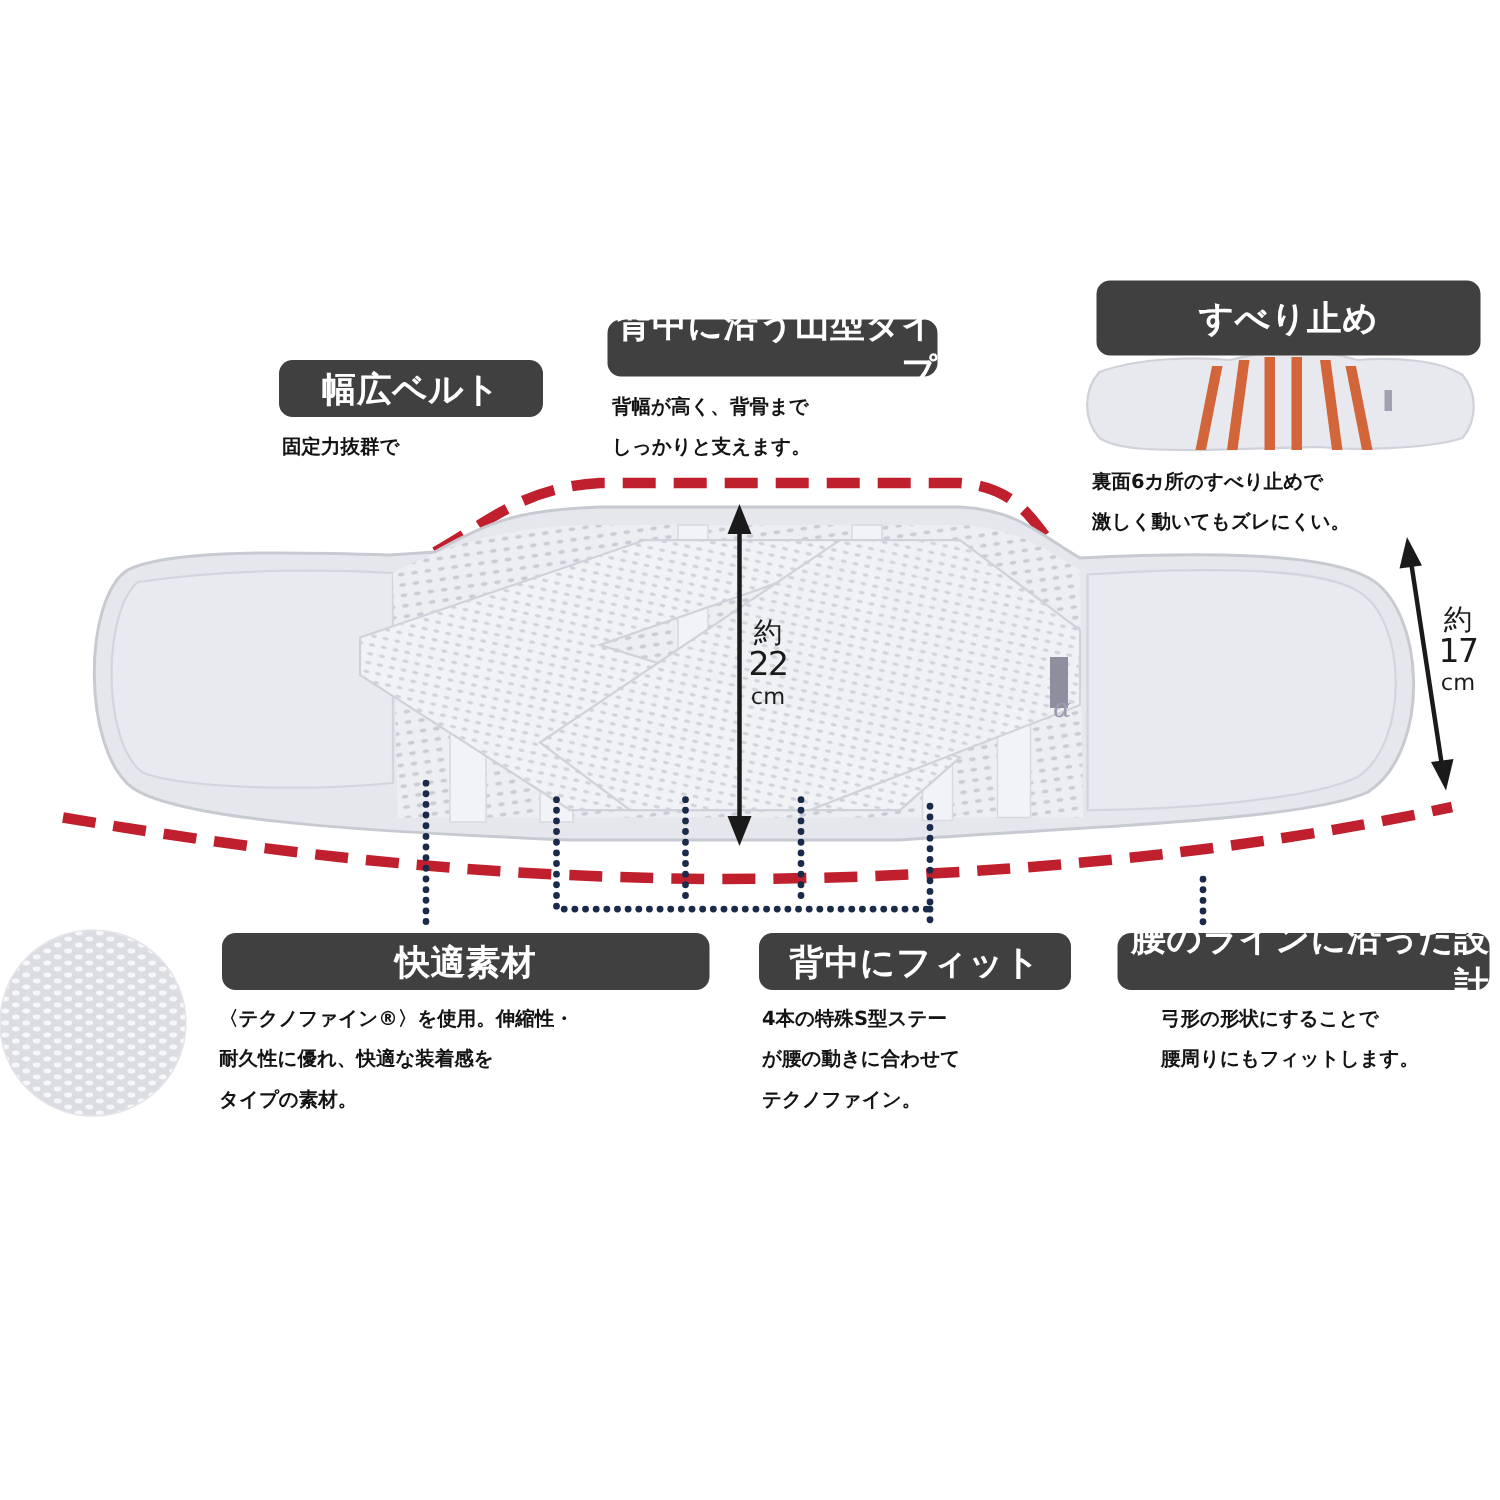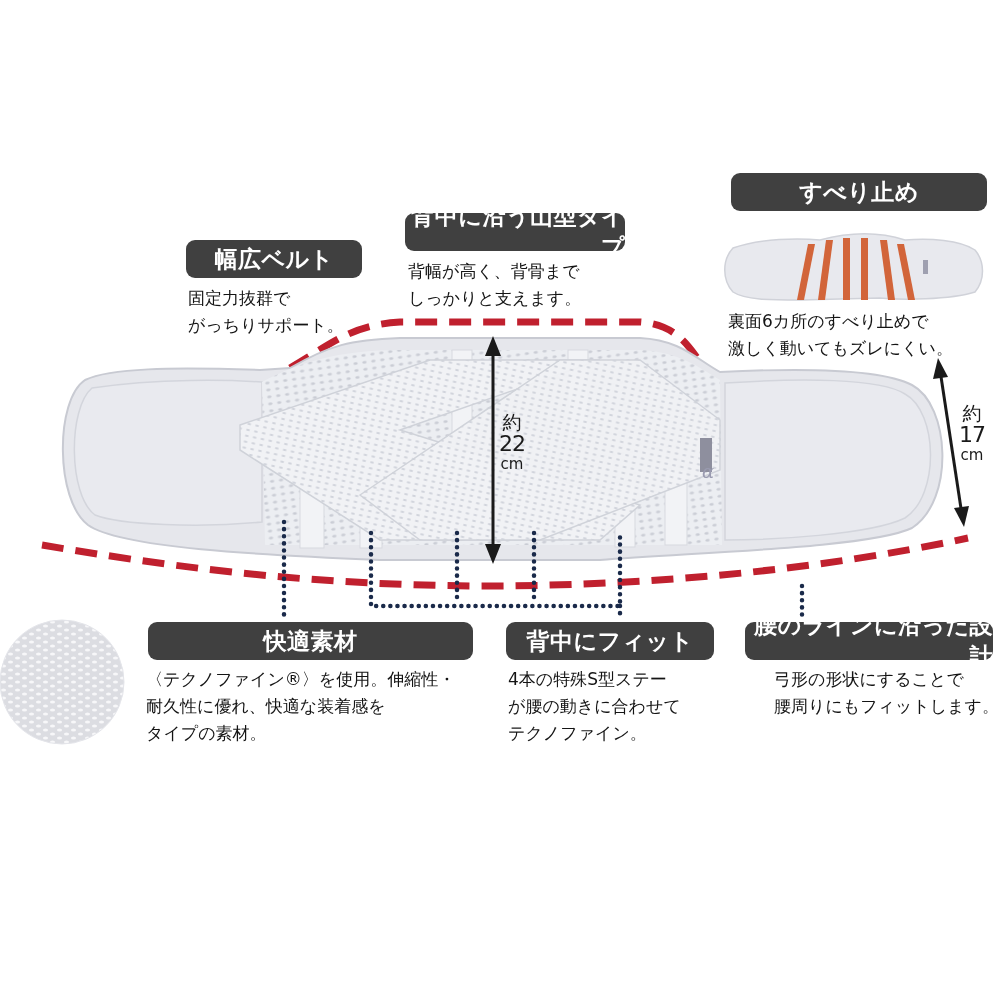--- a/index.html
+++ b/index.html
@@ -2,21 +2,21 @@
 <html><head>
 <meta charset="utf-8">
 <style>
   html, body { margin: 0; padding: 0; background: #ffffff; }
   body { width: 1000px; height: 1000px; position: relative; overflow: hidden;
          font-family: "DejaVu Sans", "Liberation Sans", sans-serif; color: #111; }
   .pill { position: absolute; background: #404040; color: #fff; border-radius: 9px;
           text-align: right; font-weight: bold; box-sizing: border-box;
           display: flex; align-items: center; justify-content: center;
           font-size: 23px; letter-spacing: 0.5px; }
-  .desc { position: absolute; font-size: 17px; line-height: 27px; font-weight: normal;
+  .desc { position: absolute; font-size: 13px; line-height: 27px; font-weight: bold;
           color: #141414; white-space: nowrap; }
   .measure { position: absolute; font-size: 19px; line-height: 21px; text-align: center;
              color: #1a1a1a; }
   .measure .num { font-size: 22px; letter-spacing: -1px; }
   .measure .unit { font-size: 15px; }
   svg { position: absolute; left: 0; top: 0; }
 </style>
 </head>
 <body>
 
@@ -103,30 +103,29 @@
       <polygon points="880,240 887,240 895,300 888,300"></polygon>
       <polygon points="897,244 904,244 915,300 908,300"></polygon>
     </g>
     <rect x="923" y="260" width="5" height="14" fill="#9fa0b0"></rect>
   </g>
 </svg>
 
 <div class="pill" style="left:186px; top:240px; width:176px; height:38px;">幅広ベルト</div>
 <div class="desc" style="left:188px; top:285px;">
   <div>固定力抜群で</div>
-  <div>がっちりサポート。</div>
 </div>
 
 <div class="pill" style="left:405px; top:213px; width:220px; height:38px;">背中に沿う山型タイプ</div>
 <div class="desc" style="left:408px; top:258px;">
   <div>背幅が高く、背骨まで</div>
   <div>しっかりと支えます。</div>
 </div>
 
-<div class="pill" style="left:731px; top:173px; width:256px; height:38px;">すべり止め</div>
+<div class="pill" style="left:731px; top:187px; width:256px; height:50px;">すべり止め</div>
 <div class="desc" style="left:728px; top:308px;">
   <div>裏面6カ所のすべり止めで</div>
   <div>激しく動いてもズレにくい。</div>
 </div>
 
 <div class="measure" style="left:495px; top:412px; width:34px;">
   <div>約</div>
   <div class="num">22</div>
   <div class="unit">cm</div>
 </div>

